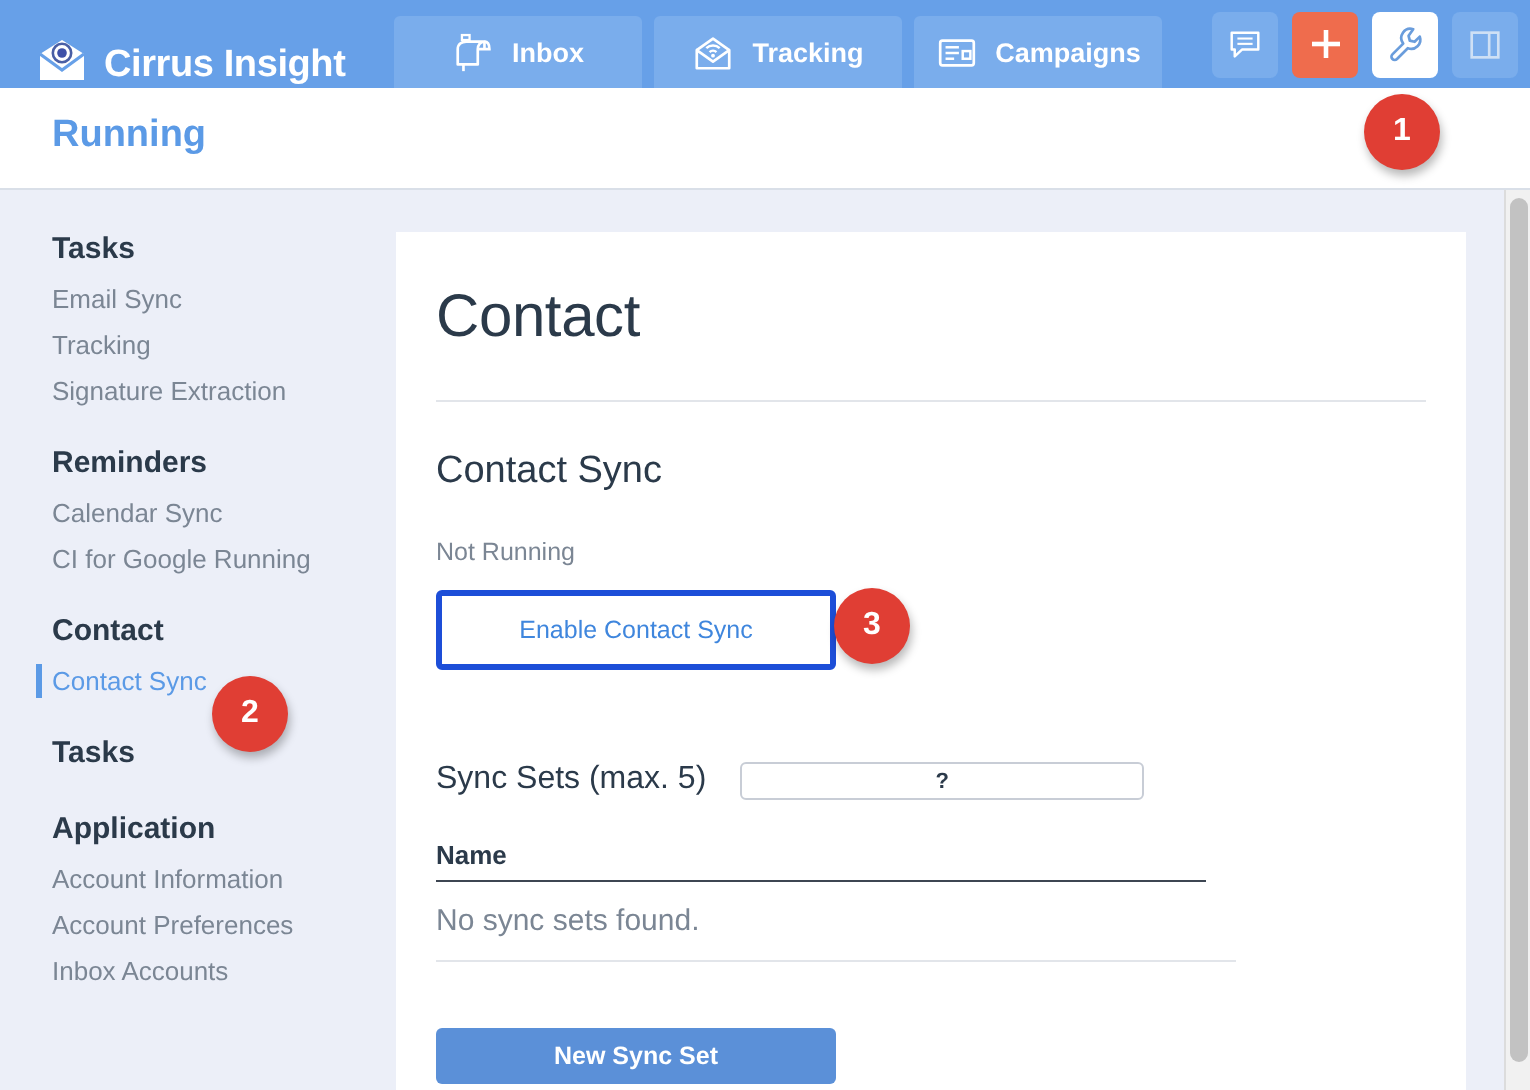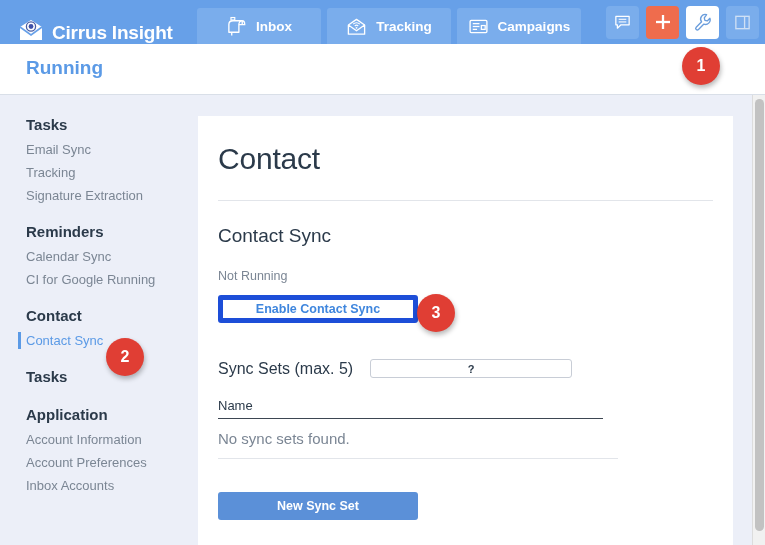--- a/index.html
+++ b/index.html
@@ -172,37 +172,36 @@
   }
   .status-text {
     font-size: 12.5px;
     color: #7b8694;
     margin-top: 22px;
   }
 
   .outline-btn {
     margin-top: 12px;
     width: 200px;
-    height: 28px;
-    border: 5px solid #1d4ed8;
+    height: 40px;
+    border: 3px solid #1d4ed8;
     border-radius: 3px;
     background: #ffffff;
     color: #3f86dd;
     font-size: 12.5px;
-    font-weight: bold;
+    font-weight: normal;
     font-family: "Liberation Sans", sans-serif;
     cursor: pointer;
     display: flex; align-items: center; justify-content: center;
   }
 
   .syncsets-row {
     display: flex;
-    align-items: center;
     gap: 17px;
-    margin-top: 36px;
+    margin-top: 46px;
   }
   .syncsets-label {
     font-size: 16px;
     color: #2b3a4a;
   }
   .syncsets-field {
     width: 202px;
     height: 19px;
     border: 1px solid #c8cdd6;
     border-radius: 3px;
@@ -212,21 +211,21 @@
     color: #2b3a4a;
     text-align: center;
     font-family: "Liberation Sans", sans-serif;
     line-height: 17px;
     padding: 0;
   }
 
   .table { margin-top: 20px; width: 385px; }
   .table-head {
     font-size: 13px;
-    font-weight: normal;
+    font-weight: bold;
     color: #2b3a4a;
     padding-bottom: 5px;
     border-bottom: 1.5px solid #3d4652;
   }
   .table-empty {
     font-size: 15px;
     color: #7b8694;
     padding: 11px 0 11px 0;
     border-bottom: 1px solid #e2e5ea;
     width: 400px;

